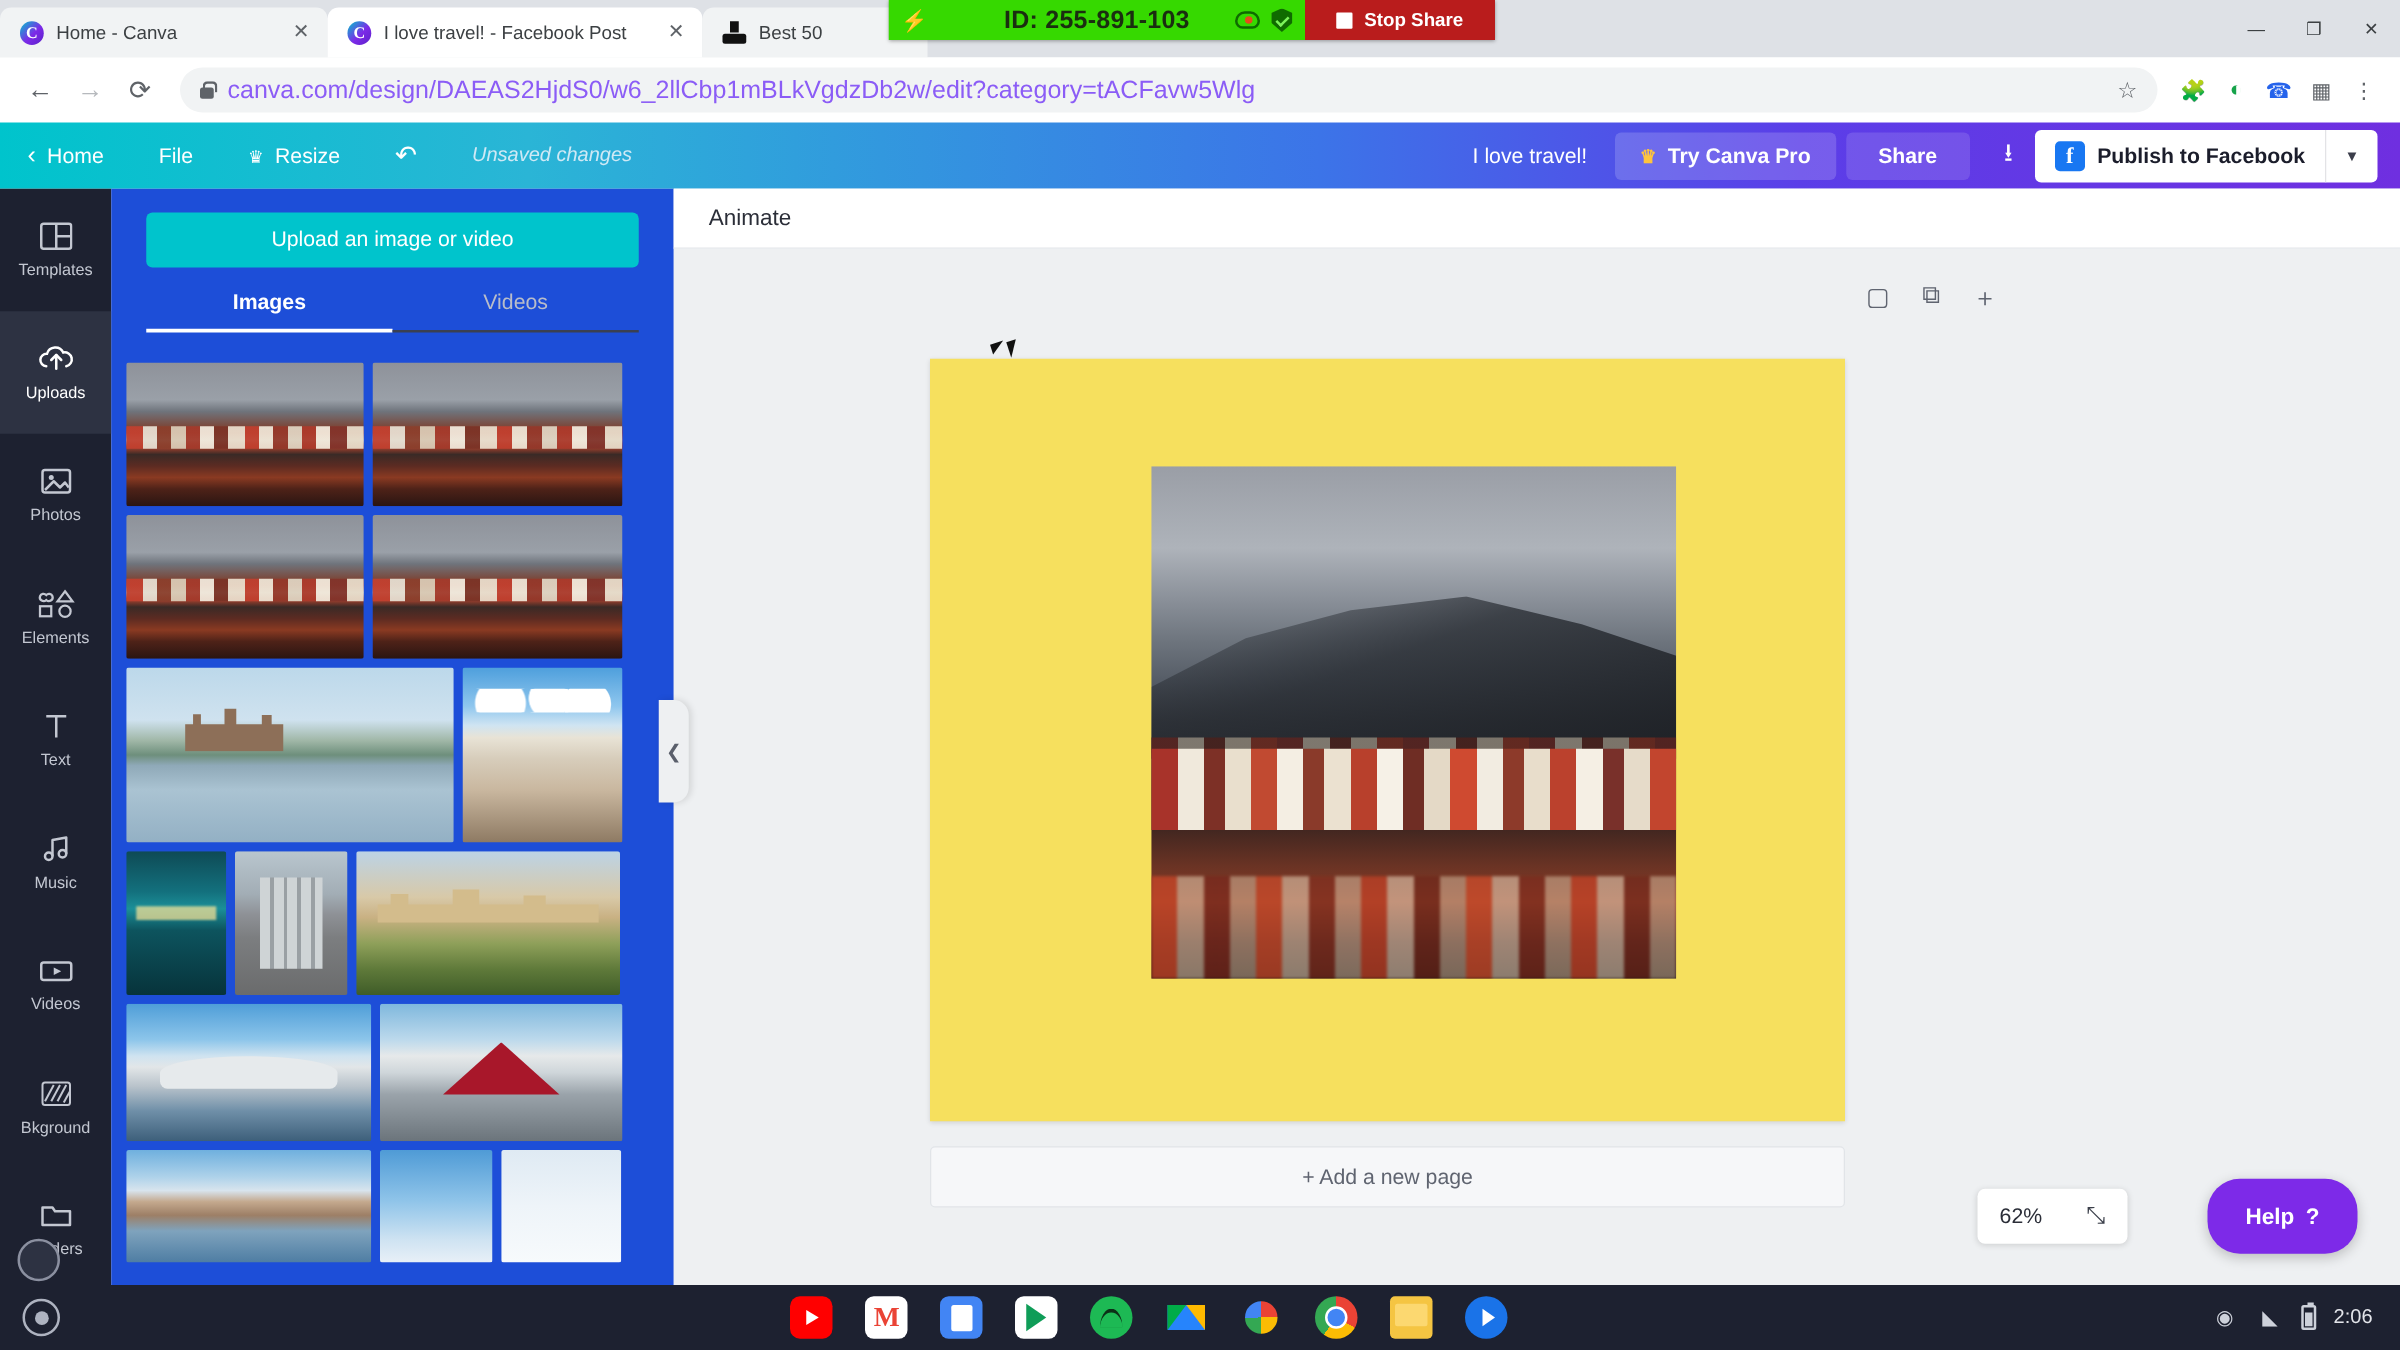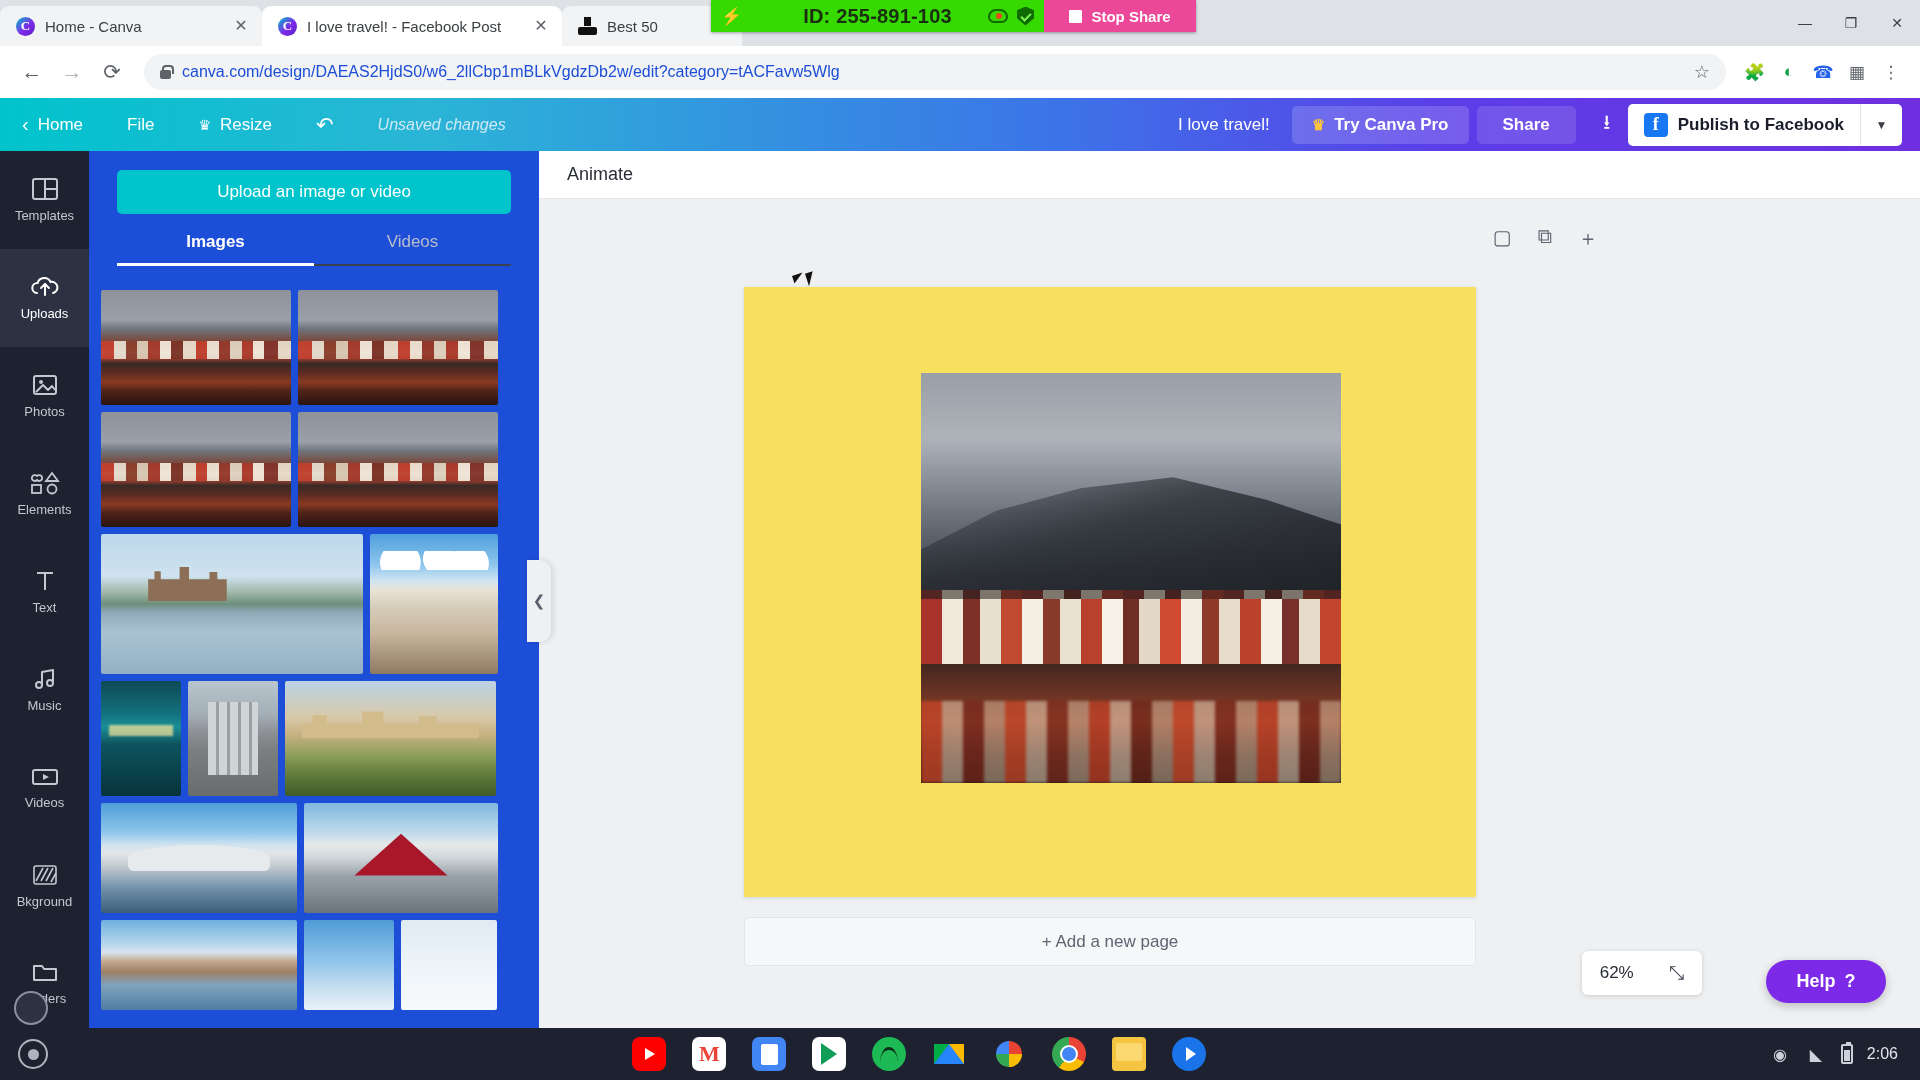--- a/index.html
+++ b/index.html
@@ -83,21 +83,21 @@
     width:17px;height:19px;background:#0f6b00;
     clip-path:polygon(50% 0,100% 20%,100% 62%,50% 100%,0 62%,0 20%);
     position:relative;
   }
   .ic-shield:after{
     content:"";position:absolute;left:4px;top:6px;width:8px;height:4px;
     border-left:2px solid #7cf35a;border-bottom:2px solid #7cf35a;
     transform:rotate(-45deg);
   }
   .share-stop{
-    width:152px;height:32px;background:#ec4899;display:flex;align-items:center;
+    width:152px;height:32px;background:#b91c1c;display:flex;align-items:center;
     justify-content:center;gap:9px;color:#fff;font-size:15px;font-weight:bold;
   }
   .stop-square{width:13px;height:13px;background:#fff;border-radius:1px;}
 
   .browser-toolbar{
     position:absolute; left:0; top:46px; width:1920px; height:52px;
     background:#fff; display:flex; align-items:center; padding:0 14px; gap:4px;
   }
   .nav-btn{
     width:36px;height:36px;display:flex;align-items:center;justify-content:center;
@@ -112,21 +112,21 @@
     width:11px;height:14px;position:relative;flex:0 0 11px;
   }
   .lock-ic:before{
     content:"";position:absolute;left:1.5px;top:0;width:8px;height:7px;
     border:2px solid #5f6368;border-bottom:none;border-radius:4px 4px 0 0;
   }
   .lock-ic:after{
     content:"";position:absolute;left:0;top:5px;width:11px;height:9px;
     background:#5f6368;border-radius:2px;
   }
-  .omnibox-url{ font-size:16px; color:#1d4ed8; white-space:nowrap; overflow:hidden;}
+  .omnibox-url{ font-size:20px; color:#8b5cf6; white-space:nowrap; overflow:hidden;}
   .star-ic{ margin-left:auto; color:#5f6368; font-size:18px; }
   .ext-ic{
     width:30px;height:30px;display:flex;align-items:center;justify-content:center;
     font-size:17px;color:#5f6368;
   }
 
   
   .canva-top{
     position:absolute; left:0; top:98px; width:1920px; height:53px;
     background:linear-gradient(90deg,#00c4cc 0%,#2ab5d6 22%,#3c74e8 55%,#5b3ee8 75%,#6f2fe0 100%);
@@ -401,21 +401,21 @@
     color:#5f6470; font-size:17px;
   }
   .zoom-ctrl{
     position:absolute; right:218px; bottom:44px; width:120px; height:44px;
     background:#fff; border-radius:6px; display:flex; align-items:center;
     justify-content:space-around; box-shadow:0 1px 5px rgba(0,0,0,.15);
     font-size:17px; color:#2b2e38;
   }
   .expand-ic{ font-size:19px; color:#3b3f4a; }
   .help-btn{
-    position:absolute; right:34px; bottom:36px; width:120px; height:43px;
+    position:absolute; right:34px; bottom:36px; width:120px; height:60px;
     background:#7d2ae8; border-radius:26px; color:#fff;
     display:flex; align-items:center; justify-content:center; gap:9px;
     font-size:18px; font-weight:bold; box-shadow:0 3px 10px rgba(0,0,0,.22);
   }
 
   
   .cursor{
     position:absolute; left:793px; top:274px; width:0;height:0; z-index:50;
     border-left:11px solid #111; border-bottom:8px solid transparent;
     transform:rotate(-18deg);

